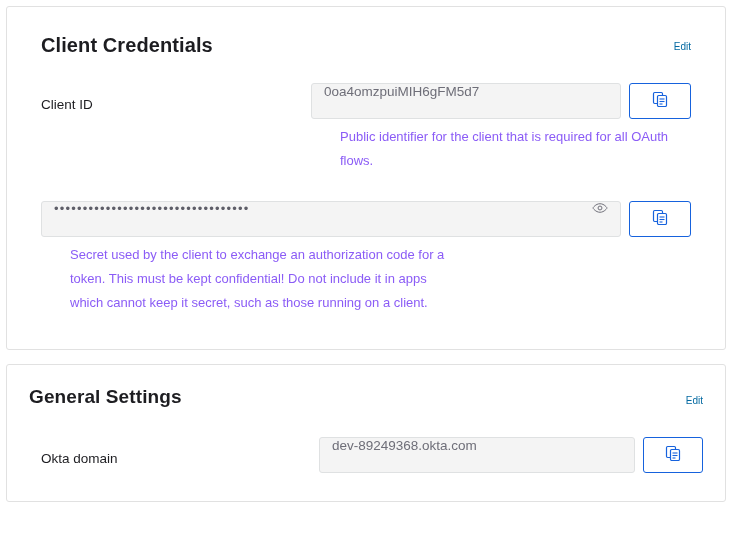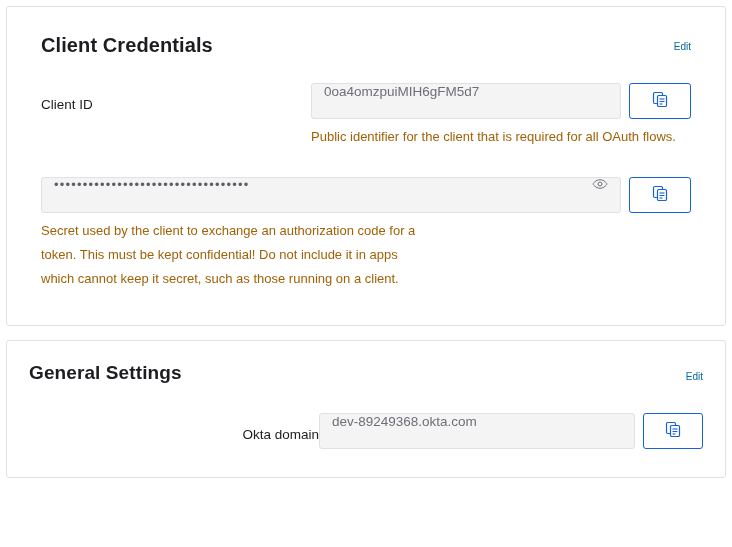--- a/index.html
+++ b/index.html
@@ -76,21 +76,20 @@
     flex: 0 0 270px;
     font-size: 13.5px;
     color: #1d1d21;
     line-height: 20px;
     padding-top: 12px;
   }
   .field-label-2 {
     width: 278px;
     flex: 0 0 278px;
     padding-left: 12px;
-    text-align: right;
   }
 
   .field-control {
     flex: 1 1 auto;
   }
 
   .input-group {
     display: flex;
     align-items: stretch;
   }
@@ -147,24 +146,25 @@
     display: flex;
     align-items: center;
     justify-content: center;
     cursor: pointer;
     color: #1662dd;
   }
   .icon-btn-2 { width: 60px; }
 
   .help-text {
     font-size: 13px;
-    color: #a16207;
+    color: #8b5cf6;
     line-height: 24px;
     margin-top: 6px;
     max-width: 378px;
+    margin-left: 29px;
   }
 
   .sep {
     height: 22px;
   }
 </style>
 </head>
 <body>
 
 <div class="page">

